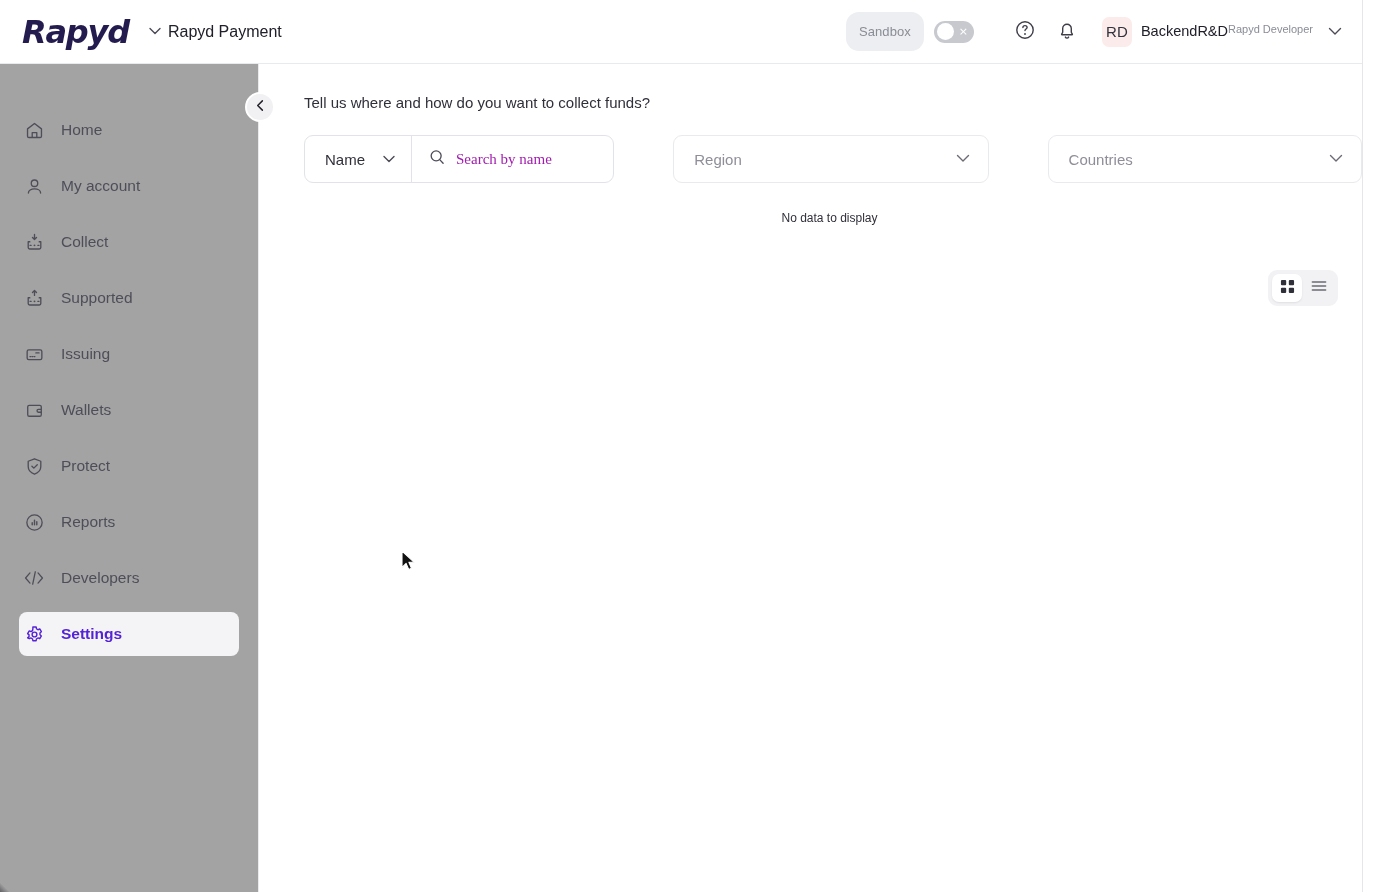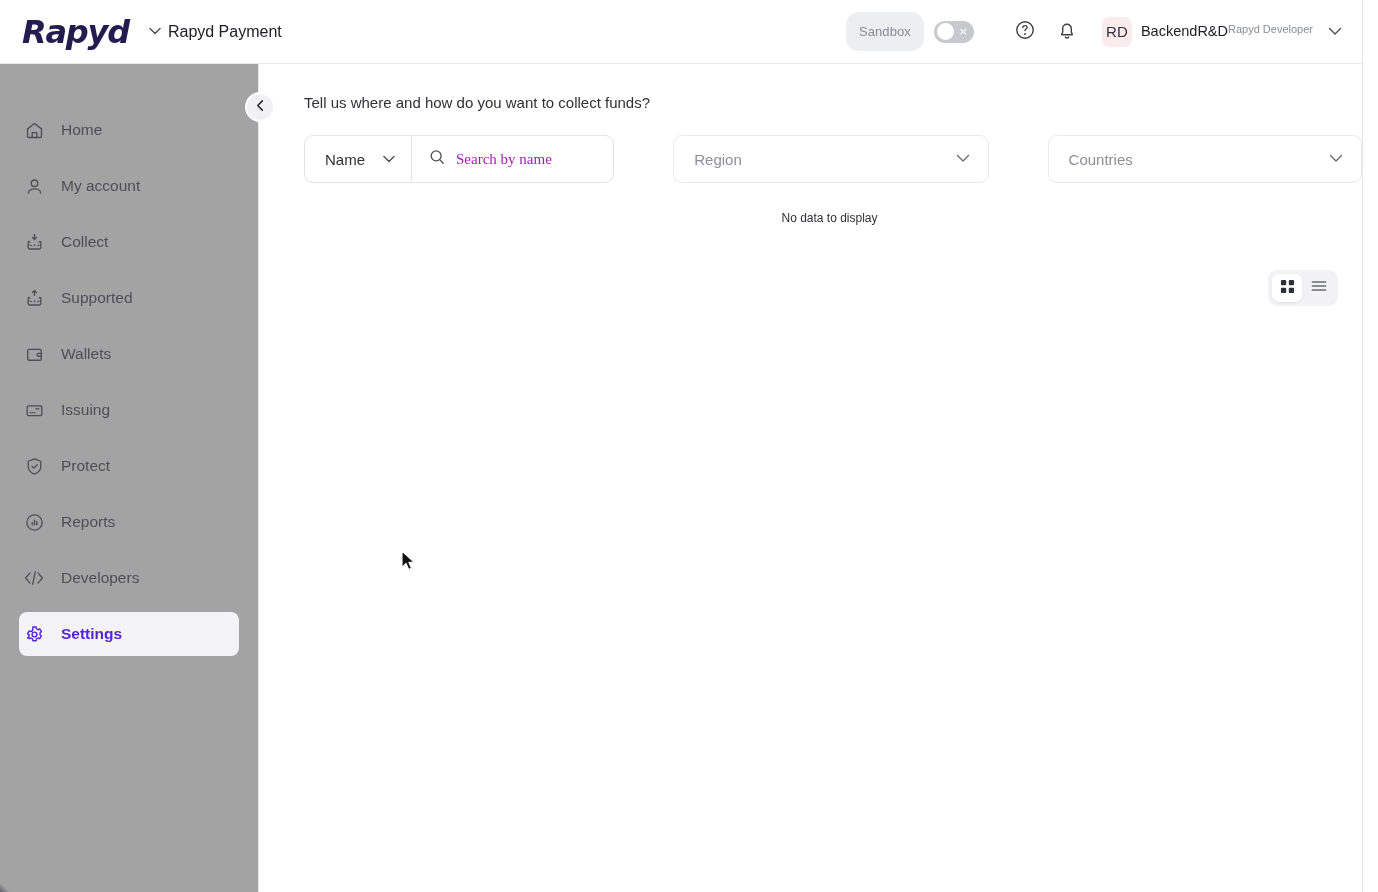--- a/index.html
+++ b/index.html
@@ -270,36 +270,36 @@
           <circle cx="11" cy="14" r="1" fill="#4e4e59"></circle>
           <path d="M6.3 14h1.2M14.5 14h1.2" stroke="#4e4e59" stroke-width="1.4" stroke-linecap="round"></path>
         </svg>
       </span>
       <span class="nav-label">Supported</span>
     </div>
 
     <div class="nav-item">
       <span class="nav-ico">
         <svg width="21" height="21" viewBox="0 0 22 22" fill="none">
-          <path d="M3.9 7.2c0-.9.7-1.6 1.6-1.6h11c.9 0 1.6.7 1.6 1.6v8.2c0 .9-.7 1.6-1.6 1.6h-11c-.9 0-1.6-.7-1.6-1.6V7.2Z" stroke="#4e4e59" stroke-width="1.4" stroke-linejoin="round"></path>
-          <path d="M18.1 9.9h-3a1.4 1.4 0 0 0 0 2.9h3" stroke="#4e4e59" stroke-width="1.4" stroke-linejoin="round"></path>
-        </svg>
-      </span>
-      <span class="nav-label">Wallets</span>
-    </div>
-
-    <div class="nav-item">
-      <span class="nav-ico">
-        <svg width="21" height="21" viewBox="0 0 22 22" fill="none">
           <rect x="3.3" y="6.1" width="15.4" height="10.3" rx="1.7" stroke="#4e4e59" stroke-width="1.4"></rect>
           <path d="M12.4 9.4h3.4" stroke="#4e4e59" stroke-width="1.3" stroke-linecap="round"></path>
           <path d="M6.2 13.1h.9M8.4 13.1h.9M10.6 13.1h.9" stroke="#4e4e59" stroke-width="1.3" stroke-linecap="round"></path>
         </svg>
       </span>
       <span class="nav-label">Issuing</span>
+    </div>
+
+    <div class="nav-item">
+      <span class="nav-ico">
+        <svg width="21" height="21" viewBox="0 0 22 22" fill="none">
+          <path d="M3.9 7.2c0-.9.7-1.6 1.6-1.6h11c.9 0 1.6.7 1.6 1.6v8.2c0 .9-.7 1.6-1.6 1.6h-11c-.9 0-1.6-.7-1.6-1.6V7.2Z" stroke="#4e4e59" stroke-width="1.4" stroke-linejoin="round"></path>
+          <path d="M18.1 9.9h-3a1.4 1.4 0 0 0 0 2.9h3" stroke="#4e4e59" stroke-width="1.4" stroke-linejoin="round"></path>
+        </svg>
+      </span>
+      <span class="nav-label">Wallets</span>
     </div>
 
     <div class="nav-item">
       <span class="nav-ico">
         <svg width="21" height="21" viewBox="0 0 22 22" fill="none">
           <path d="M11 2.9 4.4 5.5v5.6c0 3.5 2.7 6.6 6.6 8 3.9-1.4 6.6-4.5 6.6-8V5.5L11 2.9Z" stroke="#4e4e59" stroke-width="1.4" stroke-linejoin="round"></path>
           <path d="M8.3 10.7 10.3 12.7l3.6-3.6" stroke="#4e4e59" stroke-width="1.4" stroke-linecap="round" stroke-linejoin="round"></path>
         </svg>
       </span>
       <span class="nav-label">Protect</span>

